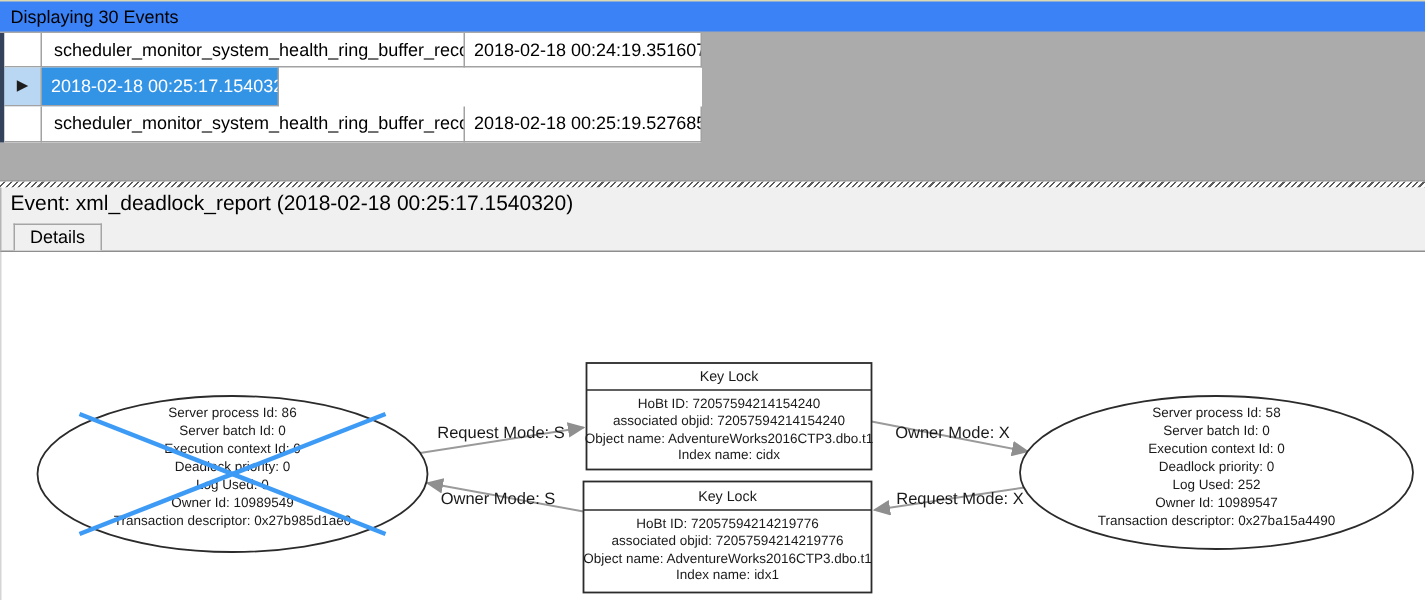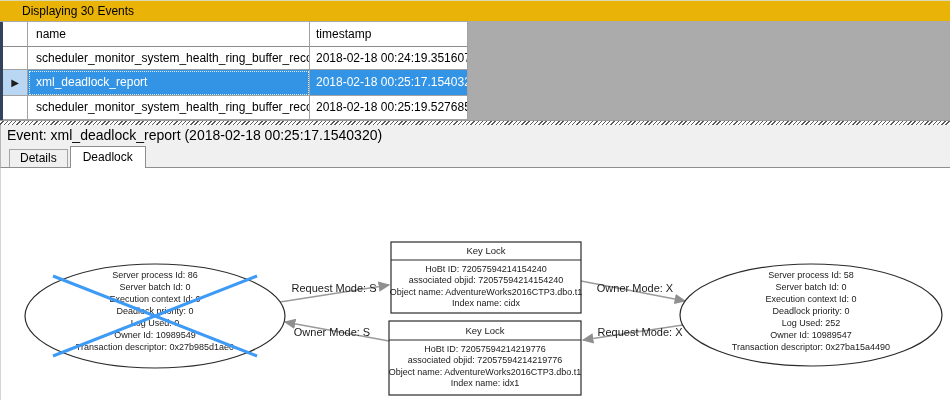--- a/index.html
+++ b/index.html
@@ -2,23 +2,23 @@
 <html><head>
 <meta charset="utf-8">
 <style>
   * { margin:0; padding:0; }
   body {
     width:950px; height:400px; overflow:hidden; background:#fff;
     font-family:"Liberation Sans", sans-serif; color:#000;
   }
   
   .info-bar {
-    height:22px; box-sizing:border-box; background:#eab308;
+    height:22px; box-sizing:border-box; background:#3b82f6;
     border-top:1px solid #DBD8B4; border-bottom:1px solid #A9A9A9;
-    font-size:12px; line-height:20px; padding-left:22px;
+    font-size:12px; line-height:20px; padding-left:7px;
   }
   
   .grid-region { height:98px; background:#ABABAB; position:relative; }
   .grid {
     position:absolute; left:0; top:0; width:468px; box-sizing:border-box;
     border-left:3px solid #34425C; background:#fff;
   }
   .grid-row { display:flex; }
   .cell {
     box-sizing:border-box; border-right:1px solid #A2A2A2; border-bottom:1px solid #A2A2A2;
@@ -71,52 +71,45 @@
   .edge  { stroke:#9A9A9A; stroke-width:1.3; }
   .xline { stroke:#3E9BF5; stroke-width:3; }
 </style>
 </head>
 <body>
 
 <div class="info-bar">Displaying 30 Events</div>
 
 <div class="grid-region">
   <div class="grid">
-    <div class="grid-row hdr-row">
-      <div class="cell rowhdr"></div>
-      <div class="cell col-name">name</div>
-      <div class="cell col-ts">timestamp</div>
-    </div>
     <div class="grid-row r1">
       <div class="cell rowhdr"></div>
       <div class="cell col-name">scheduler_monitor_system_health_ring_buffer_recorded</div>
       <div class="cell col-ts">2018-02-18 00:24:19.3516078</div>
     </div>
     <div class="grid-row r2 selected">
       <div class="cell rowhdr">
         <span class="sel-arrow">▶</span>
       </div>
-      <div class="cell col-name">xml_deadlock_report</div>
       <div class="cell col-ts">2018-02-18 00:25:17.1540320</div>
     </div>
     <div class="grid-row r3">
       <div class="cell rowhdr"></div>
       <div class="cell col-name">scheduler_monitor_system_health_ring_buffer_recorded</div>
       <div class="cell col-ts">2018-02-18 00:25:19.5276859</div>
     </div>
   </div>
 </div>
 
 <div class="splitter"></div>
 
 <div class="event-bar">Event: xml_deadlock_report (2018-02-18 00:25:17.1540320)</div>
 
 <div class="tab-strip">
   <div class="tab">Details</div>
-  <div class="tab active">Deadlock</div>
 </div>
 
 <div class="pane">
   <svg width="949" height="232" viewBox="0 0 949 232">
     <defs>
       <marker id="arw" markerWidth="9" markerHeight="8" refX="8" refY="4" orient="auto">
         <path d="M0,0 L9,4 L0,8 z" fill="#8F8F8F"></path>
       </marker>
     </defs>
 

